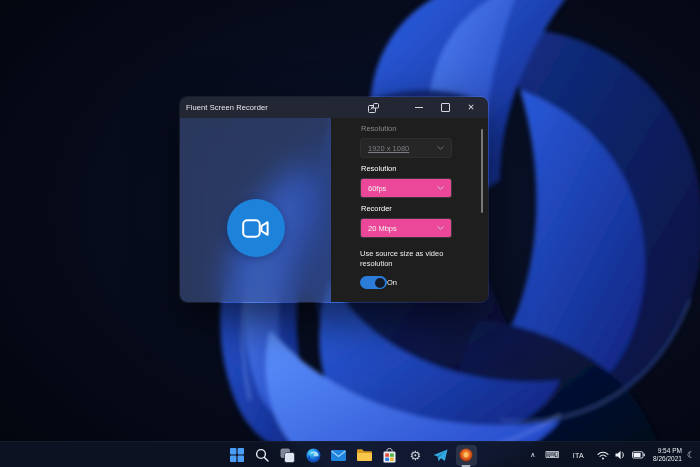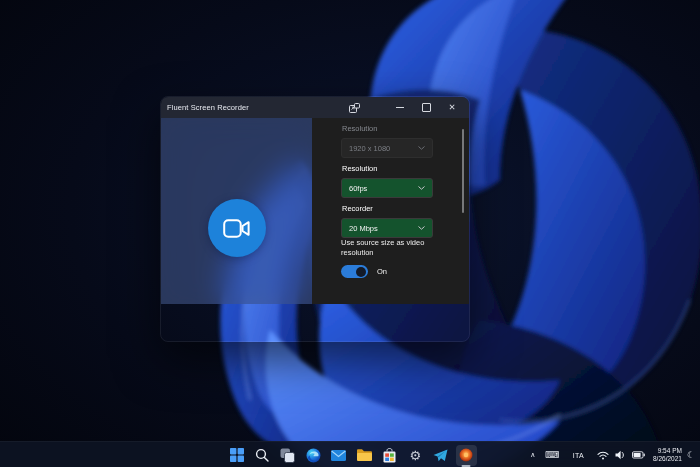--- a/index.html
+++ b/index.html
@@ -1,21 +1,21 @@
 <!DOCTYPE html>
 <html><head>
 <meta charset="utf-8">
 <style>
   html,body{margin:0;padding:0;background:#000;}
   .screen{position:relative;width:700px;height:467px;overflow:hidden;
     font-family:"Liberation Sans","DejaVu Sans",sans-serif;background:#04060f;}
   .wallpaper{position:absolute;inset:0;}
 
   
-  .window{position:absolute;left:160px;top:96px;width:310px;height:246px;
+  .window{position:absolute;left:179px;top:96px;width:310px;height:207px;
     border-radius:8px;overflow:hidden;box-shadow:0 18px 45px rgba(0,0,0,.6);
     border:1px solid rgba(255,255,255,.07);box-sizing:border-box;}
   .titlebar{height:21px;background:#232733;display:flex;align-items:center;
     padding:0 4px 0 6px;box-sizing:border-box;}
   .win-title{flex:1;font-size:7.5px;color:#e8eaf0;letter-spacing:.1px;}
   .caption-btn{width:26px;height:21px;display:flex;align-items:center;justify-content:center;
     color:#d6d9e0;font-size:8px;line-height:1;}
   .pip-btn{margin-right:20px;}
   .max-box{width:7px;height:7px;border:1px solid #d6d9e0;border-radius:1px;}
   .min-glyph{display:block;width:8px;height:1px;background:#d6d9e0;}
@@ -26,27 +26,27 @@
     backdrop-filter:blur(14px) saturate(140%);-webkit-backdrop-filter:blur(14px) saturate(140%);}
   .record-button{position:absolute;left:50%;top:110px;transform:translate(-50%,-50%);
     width:58px;height:58px;border-radius:50%;background:#1d82da;
     display:flex;align-items:center;justify-content:center;box-shadow:0 2px 8px rgba(0,20,60,.35);}
 
   .right-panel{position:relative;flex:1;background:#1e1e1e;
     padding:6px 0 0 29px;box-sizing:border-box;}
   .field-label{font-size:7.5px;color:#ffffff;margin:6px 0 5px 1px;}
   .field-label.first{margin-top:0;}
   .field-label.disabled{color:#85888e;}
-  .dropdown{width:92px;height:20px;background:#14532d;border:1px solid #3a3a3a;border-radius:3px;
+  .dropdown{width:92px;height:20px;background:#ec4899;border:1px solid #3a3a3a;border-radius:3px;
     display:flex;align-items:center;justify-content:space-between;box-sizing:border-box;
     padding:0 7px;font-size:7.5px;color:#f2f2f2;}
-  .dropdown.disabled{background:#262626;border-color:#2e2e2e;color:#7c7f85;}
+  .dropdown.disabled{background:#262626;border-color:#2e2e2e;color:#7c7f85;text-decoration:underline;}
   .chev{flex:0 0 auto;}
-  .source-label{width:112px;font-size:7.5px;line-height:10px;color:#ececec;}
-  .toggle-row{display:flex;align-items:center;gap:9px;margin-top:7px;}
+  .source-label{width:112px;font-size:7.5px;line-height:10px;color:#ececec;margin-top:11px;}
+  .toggle-row{display:flex;align-items:center;margin-top:7px;}
   .toggle{position:relative;width:27px;height:13px;border-radius:7px;background:#2b7cd9;}
   .toggle-knob{position:absolute;top:1.5px;right:2px;width:10px;height:10px;border-radius:50%;
     background:#131a28;}
   .toggle-state{font-size:7.5px;color:#f2f2f2;}
   .v-scrollbar{position:absolute;right:5px;top:11px;width:2px;height:84px;border-radius:1px;
     background:#77787a;}
 
   
   .taskbar{position:absolute;left:0;bottom:0;width:700px;height:26px;
     background:rgba(13,19,35,.92);backdrop-filter:blur(10px);-webkit-backdrop-filter:blur(10px);

